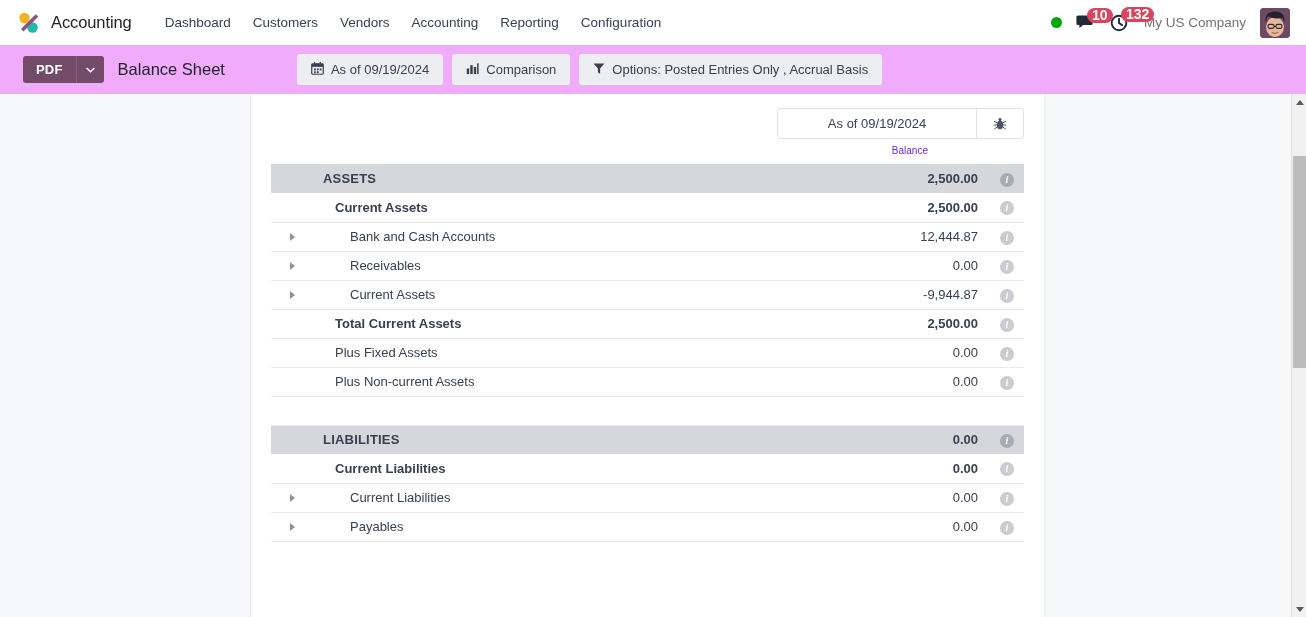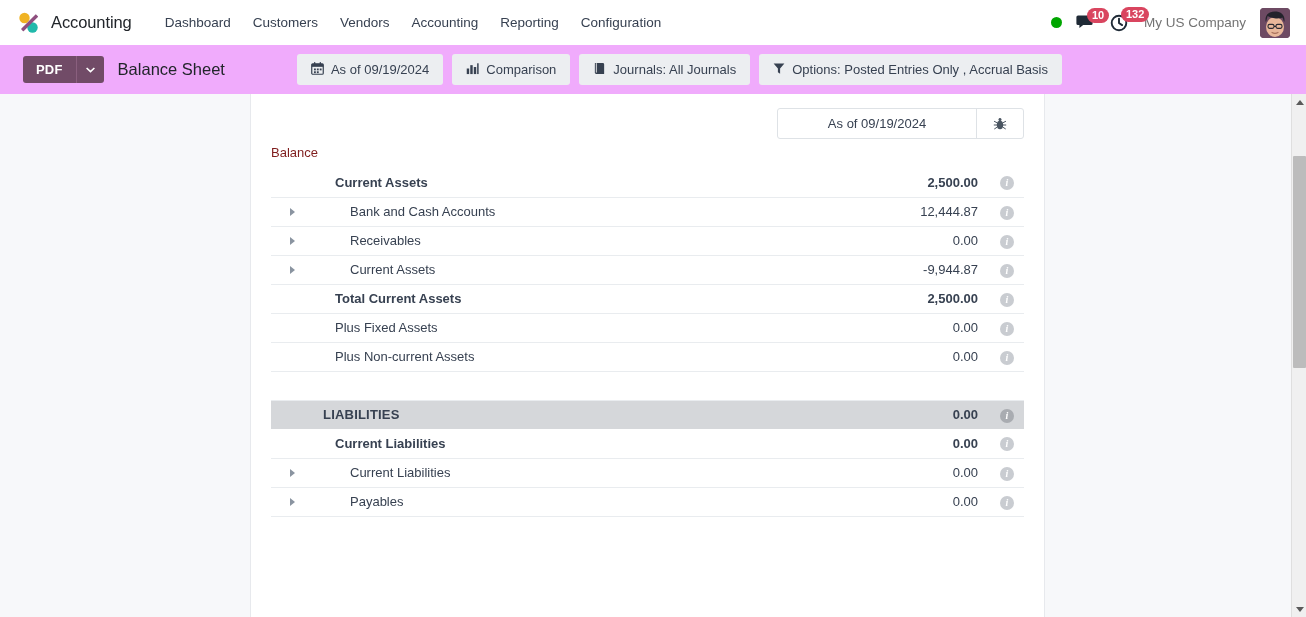--- a/index.html
+++ b/index.html
@@ -41,21 +41,21 @@
     padding-right: 4px;
   }
   .status-dot {
     width: 11px; height: 11px; border-radius: 50%;
     background: #00a600;
   }
   .icon-badge { position: relative; display: flex; align-items: center; cursor: pointer; }
   .badge {
     position: absolute; top: -6px; left: 11px;
     background: #d9455f; color: #fff;
-    font-size: 11px; font-weight: 700;
+    font-size: 14px; font-weight: 700;
     border-radius: 9px; padding: 1px 5px; line-height: 13px;
     min-width: 19px; text-align: center;
   }
   .company-name { font-size: 13.5px; color: #737373; cursor: pointer; white-space: nowrap; }
   .avatar {
     width: 30px; height: 30px; border-radius: 4px;
     background: #6d4a63; overflow: hidden; position: relative; cursor: pointer;
     display: block;
   }
 
@@ -122,21 +122,21 @@
     min-width: 198px; cursor: pointer;
     display: flex; align-items: center; justify-content: center;
   }
   .bug-cell {
     border-left: 1px solid #dee2e6;
     padding: 7px 16px; cursor: pointer;
     display: flex; align-items: center; justify-content: center;
     color: #4a5561; font-size: 13px;
   }
   .balance-label {
-    text-align: left; font-size: 13px; color: #7f1d1d;
+    text-align: right; font-size: 10px; color: #6d28d9;
     padding-right: 96px; margin-bottom: 8px;
   }
 
   
   table.report { width: 100%; border-collapse: collapse; table-layout: fixed; }
   table.report tr { height: 29px; }
   table.report td {
     border-bottom: 1px solid #e9ecef;
     font-size: 13px; color: #374151;
     vertical-align: middle;
@@ -297,29 +297,20 @@
         <svg width="13" height="13" viewBox="0 0 14 14">
           <rect x="0.8" y="7" width="2.6" height="6" fill="#374151"></rect>
           <rect x="4.6" y="3.4" width="2.6" height="9.6" fill="#374151"></rect>
           <rect x="8.4" y="5.4" width="2.6" height="7.6" fill="#374151"></rect>
           <rect x="12" y="1.4" width="1.6" height="11.6" fill="#374151"></rect>
         </svg>
       </span>
       <span>Comparison</span>
     </button>
 
-    <button class="filter-btn">
-      <span class="fi">
-        <svg width="13" height="13" viewBox="0 0 14 14">
-          <path d="M2 1.2h8.6a1.4 1.4 0 0 1 1.4 1.4v10.2H3.4A1.4 1.4 0 0 1 2 11.4z" fill="#374151"></path>
-          <path d="M3.6 1.2v10.2" stroke="#ffffff" stroke-width="0.9"></path>
-        </svg>
-      </span>
-      <span>Journals: All Journals</span>
-    </button>
 
     <button class="filter-btn">
       <span class="fi">
         <svg width="12" height="13" viewBox="0 0 12 13">
           <path d="M0.6 1.4h10.8L7.1 6.6v5.1l-2.2-1.5V6.6z" fill="#374151"></path>
         </svg>
       </span>
       <span>Options: Posted Entries Only , Accrual Basis</span>
     </button>
   </div>
@@ -339,20 +330,26 @@
             <path d="M3.8 5.6L1.4 4.4M3.8 8H1.2M3.8 10.4L1.6 11.8M10.2 5.6l2.4-1.2M10.2 8h2.6M10.2 10.4l2.2 1.4" stroke="#4a5561" stroke-width="1" stroke-linecap="round"></path>
           </svg>
         </div>
       </div>
     </div>
 
     <div class="balance-label">Balance</div>
 
     <table class="report">
       <tbody>
+          <tr class="lvl-head">
+            <td class="c-toggle"></td>
+            <td class="c-name">ASSETS</td>
+            <td class="c-val">2,500.00</td>
+            <td class="c-info"><span class="info-i">i</span></td>
+          </tr>
           <tr class="lvl-sub">
             <td class="c-toggle"></td>
             <td class="c-name">Current Assets</td>
             <td class="c-val">2,500.00</td>
             <td class="c-info"><span class="info-i">i</span></td>
           </tr>
           <tr class="lvl-leaf">
             <td class="c-toggle"><span class="caret-r"></span></td>
             <td class="c-name">Bank and Cash Accounts</td>
             <td class="c-val">12,444.87</td>

